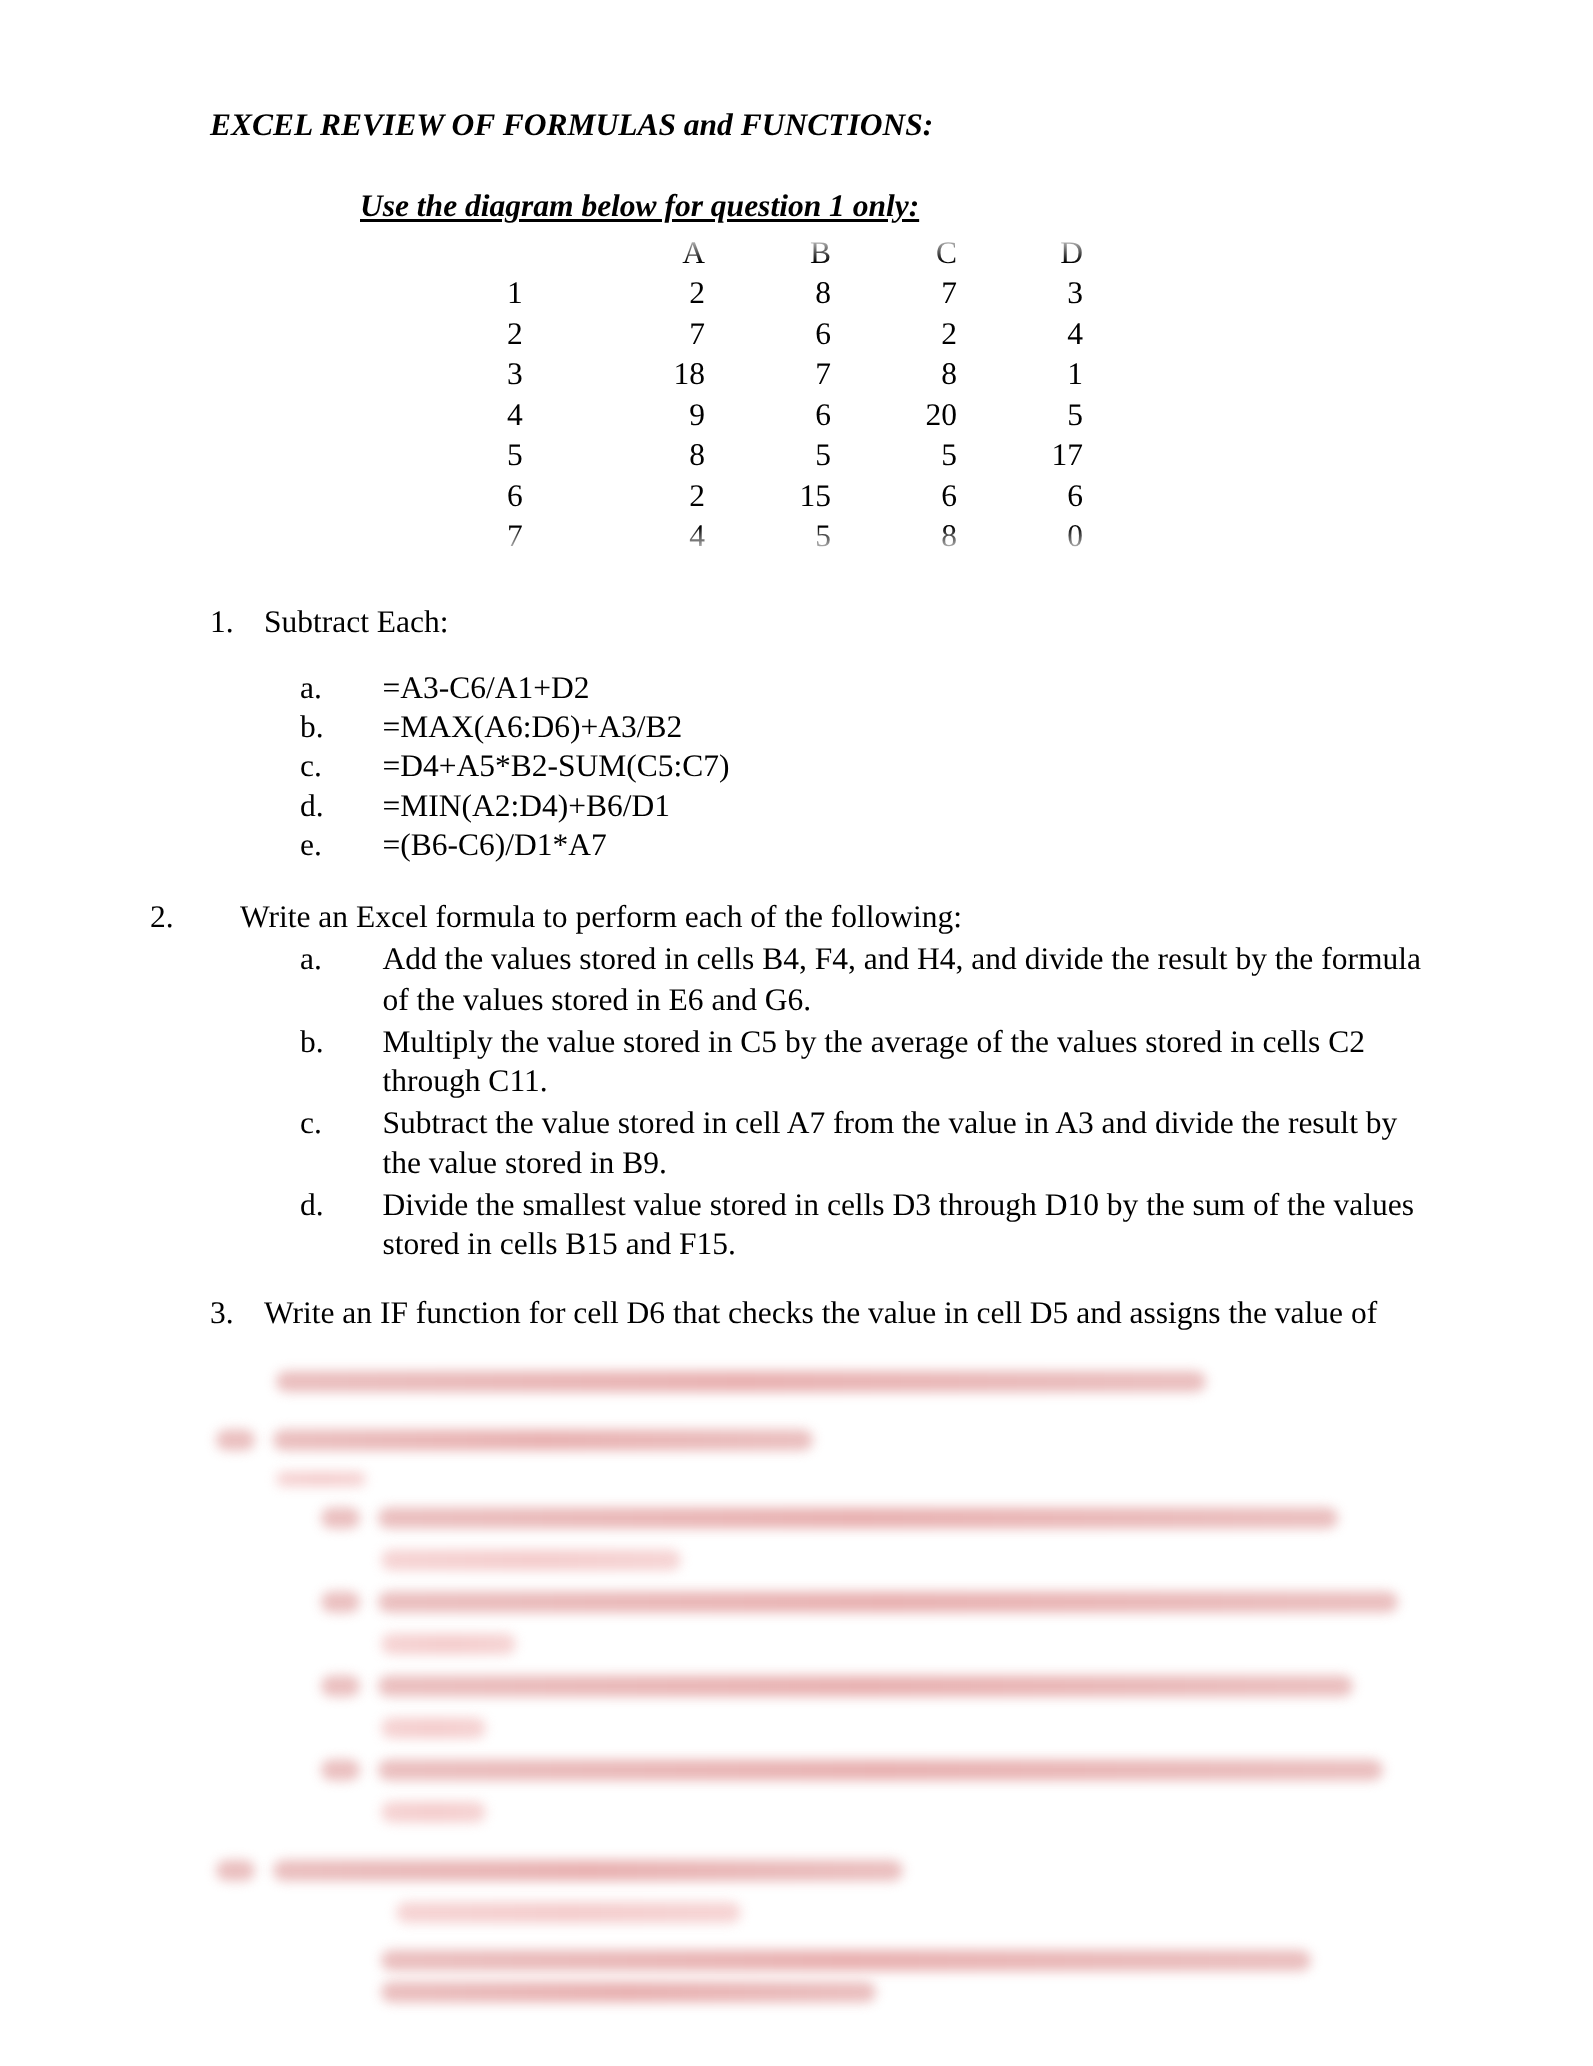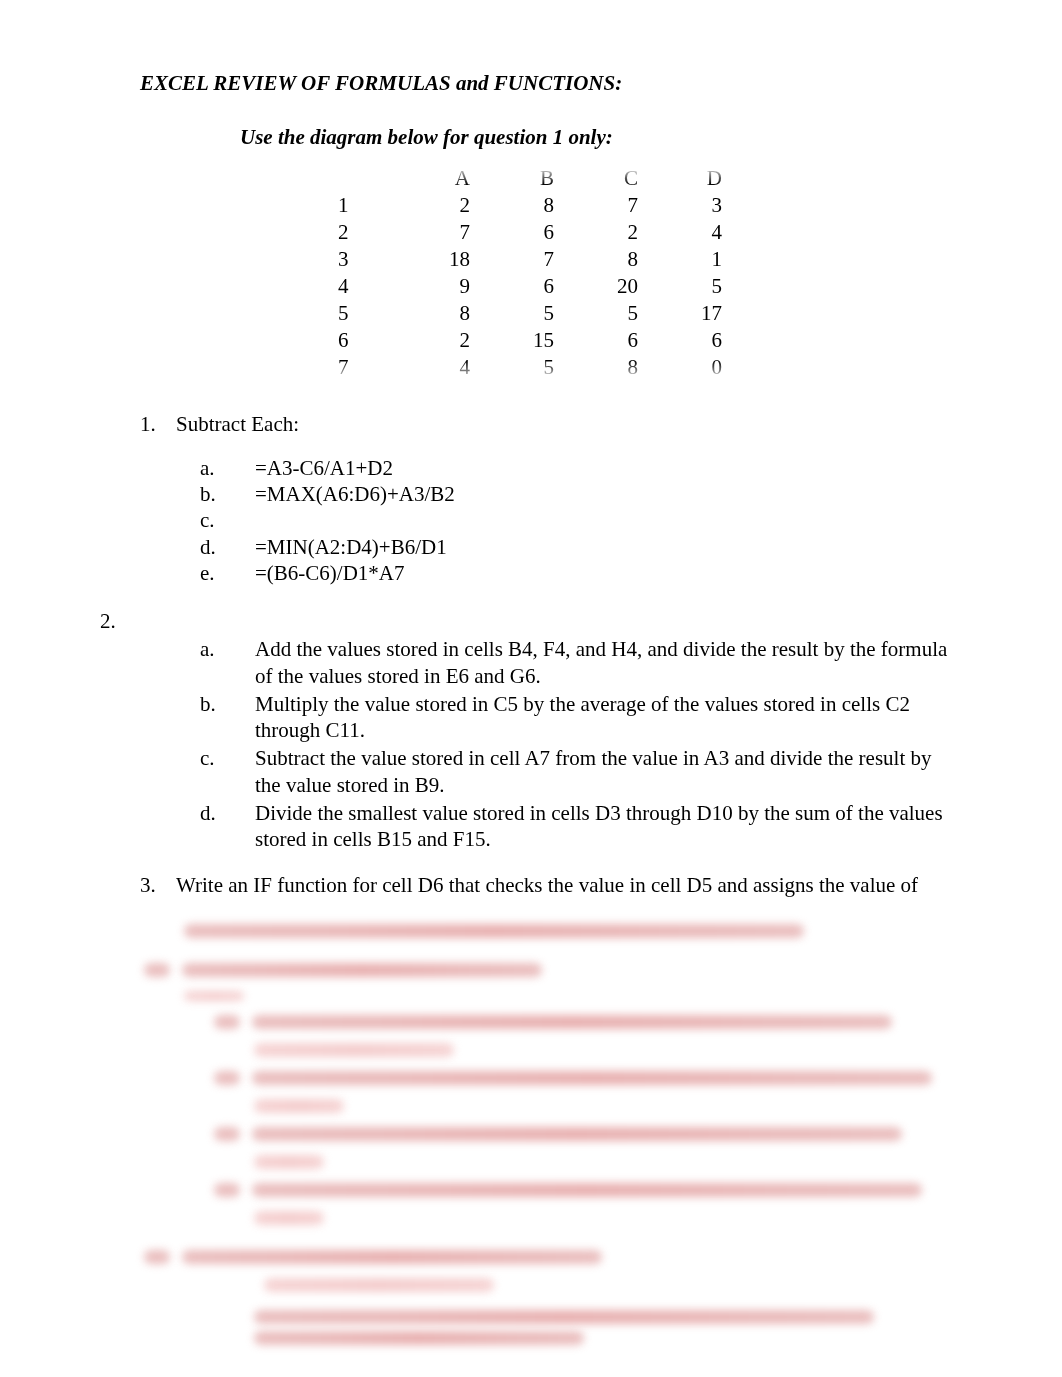--- a/index.html
+++ b/index.html
@@ -8,21 +8,21 @@
       height:1377px;
       background:#fff;
       font-family:"Times New Roman", Times, serif;
       font-size:21px;
       color:#000;
       padding:70px 100px 50px 100px;
       position:relative;
       line-height:1.25;
     }
     .title { font-weight:bold; font-style:italic; margin-bottom:28px;margin-left:40px; }
-    .caption { font-weight:bold; font-style:italic; margin-left:140px; margin-bottom:14px; }
+    .caption { font-weight:bold; font-style:italic; margin-left:140px; margin-bottom:4px;text-decoration:underline; }
     .grid-wrap {
       margin-left:220px;
       margin-bottom:30px;
       position:relative;
       width:420px;
     }
     table.excel {
       border-collapse:collapse;
       width:100%;
       table-layout:fixed;
@@ -164,35 +164,37 @@
     <div class="row">
       <div class="lab">a.</div>
       <div>=A3-C6/A1+D2</div>
     </div>
     <div class="row">
       <div class="lab">b.</div>
       <div>=MAX(A6:D6)+A3/B2</div>
     </div>
     <div class="row">
       <div class="lab">c.</div>
+      <div>=D4+A5*B2-SUM(C5:C7)</div>
     </div>
     <div class="row">
       <div class="lab">d.</div>
       <div>=MIN(A2:D4)+B6/D1</div>
     </div>
     <div class="row">
       <div class="lab">e.</div>
       <div>=(B6-C6)/D1*A7</div>
     </div>
   </div>
 </div>
 
 <div class="q2">
   <div class="q2-head">
     <div class="q2-idx">2.</div>
+    <div>Write an Excel formula to perform each of the following:</div>
   </div>
   <div class="sub2">
     <div class="row">
       <div class="lab">a.</div>
       <div class="txt">Add the values stored in cells B4, F4, and H4, and divide the result by the formula of the values stored in E6 and G6.</div>
     </div>
     <div class="row">
       <div class="lab">b.</div>
       <div class="txt">Multiply the value stored in C5 by the average of the values stored in cells C2 through C11.</div>
     </div>

